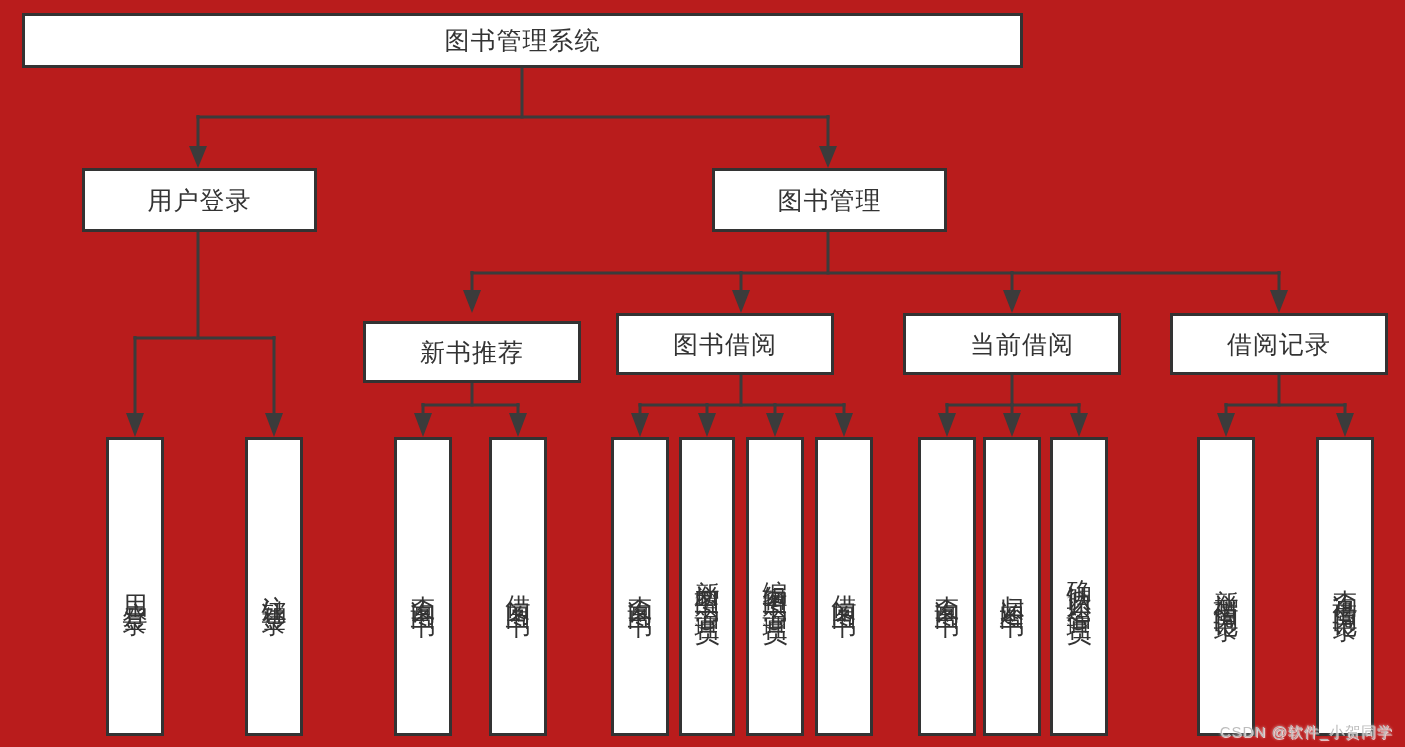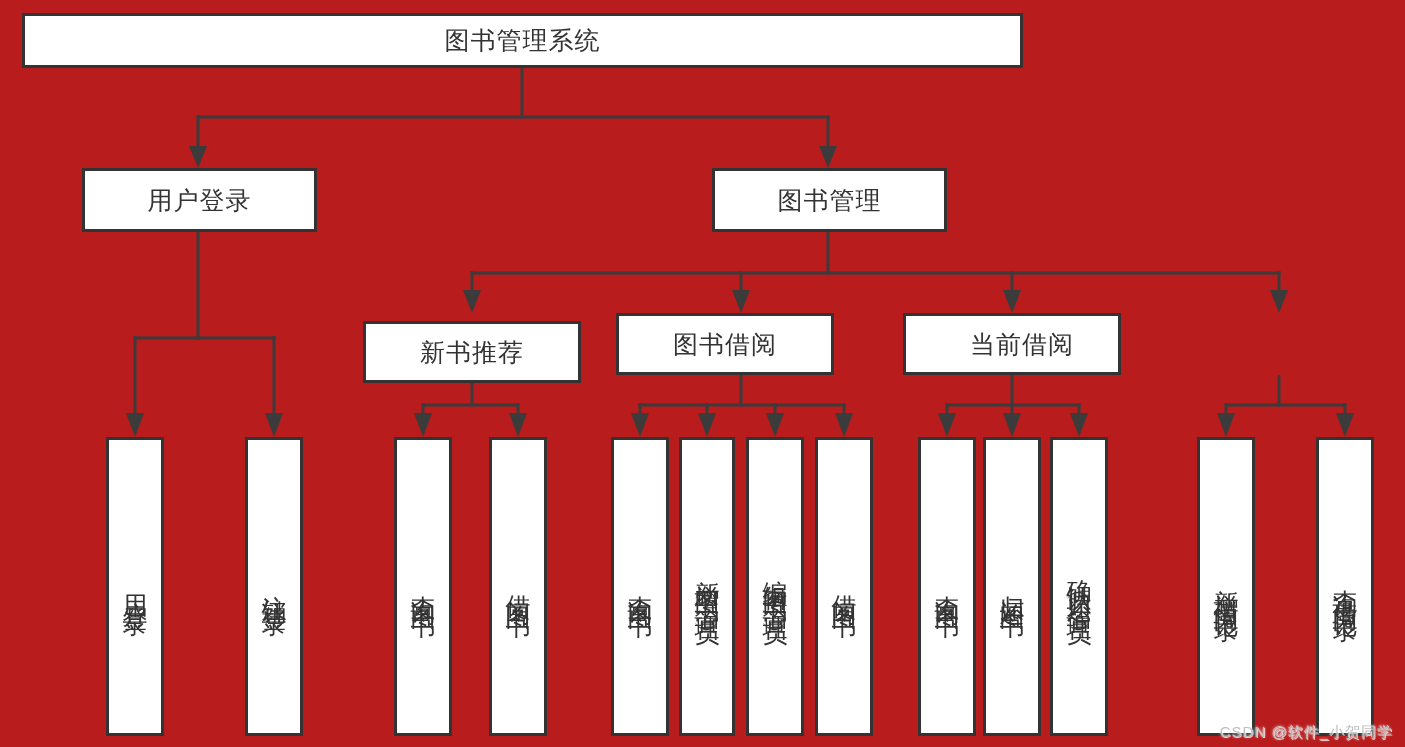--- a/index.html
+++ b/index.html
@@ -150,20 +150,23 @@
 
   <div class="node" style="left:363px;top:313px;width:218px;height:62px;margin-top:8px;">
     <span>新书推荐</span>
   </div>
   <div class="node" style="left:616px;top:313px;width:218px;height:62px;">
     <span>图书借阅</span>
   </div>
   <div class="node" style="left:903px;top:313px;width:218px;height:62px;padding-left:20px;">
     <span>当前借阅</span>
   </div>
+  <div class="node" style="left:1170px;top:313px;width:218px;height:62px;">
+    <span>借阅记录</span>
+  </div>
 
   <div class="leaf" style="left:106px;top:437px;width:58px;height:299px;">
     <span class="vtext">用户登录</span>
   </div>
   <div class="leaf" style="left:245px;top:437px;width:58px;height:299px;">
     <span class="vtext">注销登录</span>
   </div>
 
   <div class="leaf" style="left:394px;top:437px;width:58px;height:299px;">
     <span class="vtext">查询图书</span>

